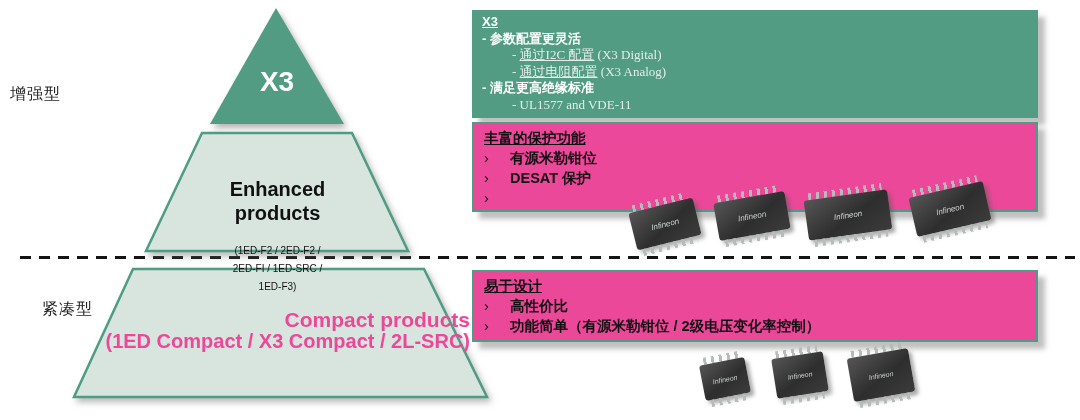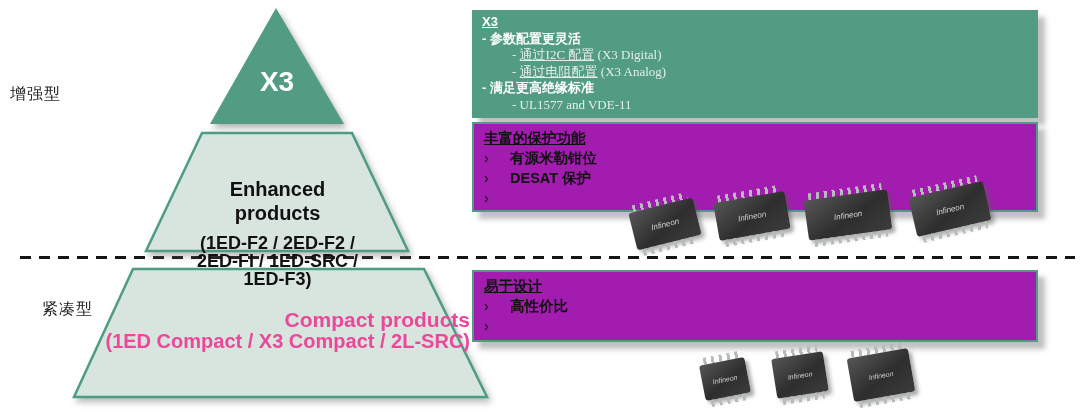--- a/index.html
+++ b/index.html
@@ -33,42 +33,42 @@
   
   .x3-label {
     position:absolute; left:211px; top:66px; width:132px; text-align:center;
     color:#ffffff; font-size:28px; font-weight:bold;
   }
   .enhanced-block {
     position:absolute; left:160px; top:141px; width:235px; text-align:center;
     color:#111;
   }
   .enhanced-block .t { font-size:20px; font-weight:bold; line-height:24px;margin-top:36px; }
-  .enhanced-block .m { font-size:18px; font-weight:bold; line-height:18px;
-                       margin-top:9px; white-space:pre-line; }
+  .enhanced-block .m { font-size:10px; font-weight:normal; line-height:18px;
+                       margin-top:17px; white-space:pre-line; }
   .compact-block {
     position:absolute; left:90px; top:307px; width:380px; text-align:right;
     color:#ec4899;
   }
   .compact-block .t { font-size:21px; font-weight:bold; line-height:25px; }
   .compact-block .m { font-size:20px; font-weight:bold; line-height:18px; }
 
   
   .box-x3 {
     position:absolute; left:472px; top:10px; width:566px; height:108px;
     background:#529c84; color:#ffffff; padding:4px 10px; font-size:13px;
     line-height:16.6px; box-shadow:7px 7px 5px rgba(140,140,140,.55);
   }
   .box-x3 .title { font-weight:bold; text-decoration:underline; }
   .box-x3 .b { font-weight:bold; }
   .box-x3 .sub { padding-left:30px; color:#e3eee8;font-family:Liberation Serif, serif; }
   .box-x3 .sub .u { text-decoration:underline; }
 
   .feat-box {
-    position:absolute; left:472px; width:566px; background:#a21caf;
+    position:absolute; left:472px; width:566px; background:#ec4899;
     border:2px solid #4f9c84; color:#101010; padding:4px 10px;
     box-shadow:7px 7px 5px rgba(140,140,140,.55);
   }
   .box-protection { top:122px; height:90px; font-size:14.5px; line-height:20px; }
   .box-easy       { top:270px; height:72px; font-size:14.5px; line-height:20px; }
   .feat-box .title { font-weight:bold; text-decoration:underline; }
   .feat-box .row { display:flex; font-weight:bold; }
   .feat-box .mk { width:26px; flex:none; font-weight:normal; }
 
   
@@ -142,20 +142,21 @@
   </div>
 
   <div class="feat-box box-easy">
     <div class="title">易于设计</div>
     <div class="row">
       <span class="mk">›</span>
       <span>高性价比</span>
     </div>
     <div class="row">
       <span class="mk">›</span>
+      <span>功能简单（有源米勒钳位 / 2级电压变化率控制）</span>
     </div>
   </div>
 
   <div class="chip" style="left:632px; top:198px; transform:rotate(-14deg);">
     <div class="pins"></div>
     <div class="body" style="width:66px;height:38px;">
         <span class="brand">Infineon</span>
       </div>
     <div class="pins"></div>
   </div>

